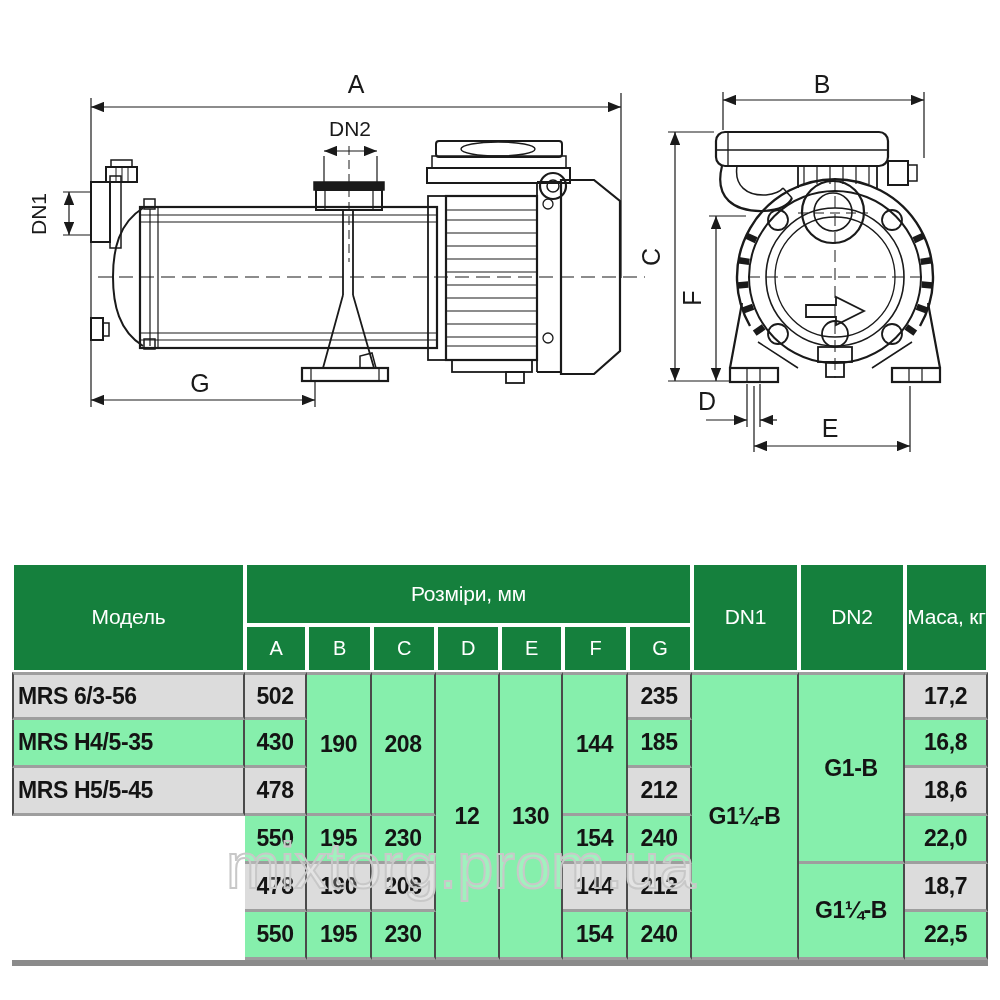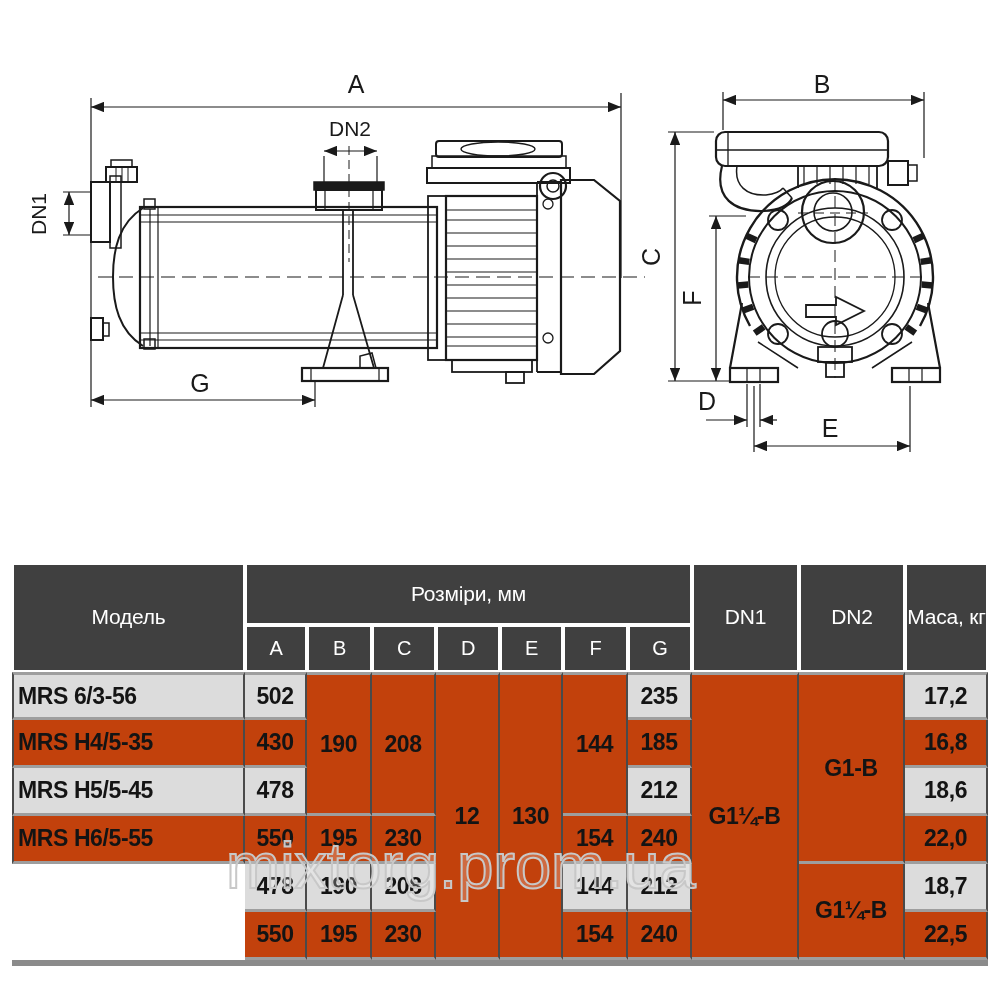--- a/index.html
+++ b/index.html
@@ -8,25 +8,25 @@
   
   .drawing{position:absolute;left:0;top:0;}
   .dimtxt{font-family:"Liberation Sans",sans-serif;font-size:25px;font-weight:500;fill:#1a1a1a;}
   .dntxt{font-family:"Liberation Sans",sans-serif;font-size:21px;font-weight:500;fill:#1a1a1a;}
   
   .spec{position:absolute;left:12px;top:563px;width:976px;display:grid;
         grid-template-columns:233px 62px 65px 64px 64px 63px 65px 64px 107px 106px 83px;
         grid-template-rows:62px 47px 48px 48px 48px 48px 48px 48px 6px;
         box-sizing:border-box;}
   .spec div{box-sizing:border-box;}
-  .hc{background:#404040;color:#fff;border:2px solid #fff;display:flex;
+  .hc{background:#15803d;color:#fff;border:2px solid #fff;display:flex;
       align-items:center;justify-content:center;
       font-size:21px;font-weight:500;line-height:1.25;letter-spacing:-0.2px;}
   .hs{font-size:20px;}
-  .bc{background:#c2410c;border-right:2px solid #4a4a4a;border-bottom:3px solid #9e9e9e;
+  .bc{background:#86efac;border-right:2px solid #4a4a4a;border-bottom:3px solid #9e9e9e;
       display:flex;align-items:center;justify-content:center;
       font-size:23px;font-weight:700;color:#141414;letter-spacing:-0.4px;}
   .bl{border-left:2px solid #4a4a4a;}
   .bt{border-top:3px solid #9e9e9e;}
   .stripe{background:#dcdcdc;}
   .model{justify-content:flex-start;padding-left:4px;}
   .botbar{grid-column:1/-1;background:#8b8b8b;}
   
   .wm{position:absolute;left:226px;top:828px;z-index:5;pointer-events:none;
       font-family:"Liberation Sans",sans-serif;font-size:65px;font-weight:400;
@@ -221,21 +221,20 @@
     <div class="bc bl model" style="grid-column:1;grid-row:4">MRS H4/5-35</div>
     <div class="bc" style="grid-column:2;grid-row:4">430</div>
     <div class="bc" style="grid-column:8;grid-row:4">185</div>
     <div class="bc" style="grid-column:11;grid-row:4">16,8</div>
 
     <div class="bc bl stripe model" style="grid-column:1;grid-row:5">MRS H5/5-45</div>
     <div class="bc stripe" style="grid-column:2;grid-row:5">478</div>
     <div class="bc stripe" style="grid-column:8;grid-row:5">212</div>
     <div class="bc stripe" style="grid-column:11;grid-row:5">18,6</div>
 
-    <div class="bc bl model" style="grid-column:1;grid-row:6">MRS H6/5-55</div>
     <div class="bc" style="grid-column:2;grid-row:6">550</div>
     <div class="bc" style="grid-column:3;grid-row:6">195</div>
     <div class="bc" style="grid-column:4;grid-row:6">230</div>
     <div class="bc" style="grid-column:7;grid-row:6">154</div>
     <div class="bc" style="grid-column:8;grid-row:6">240</div>
     <div class="bc" style="grid-column:11;grid-row:6">22,0</div>
 
     <div class="bc stripe" style="grid-column:2;grid-row:7">478</div>
     <div class="bc stripe" style="grid-column:3;grid-row:7">190</div>
     <div class="bc stripe" style="grid-column:4;grid-row:7">208</div>

